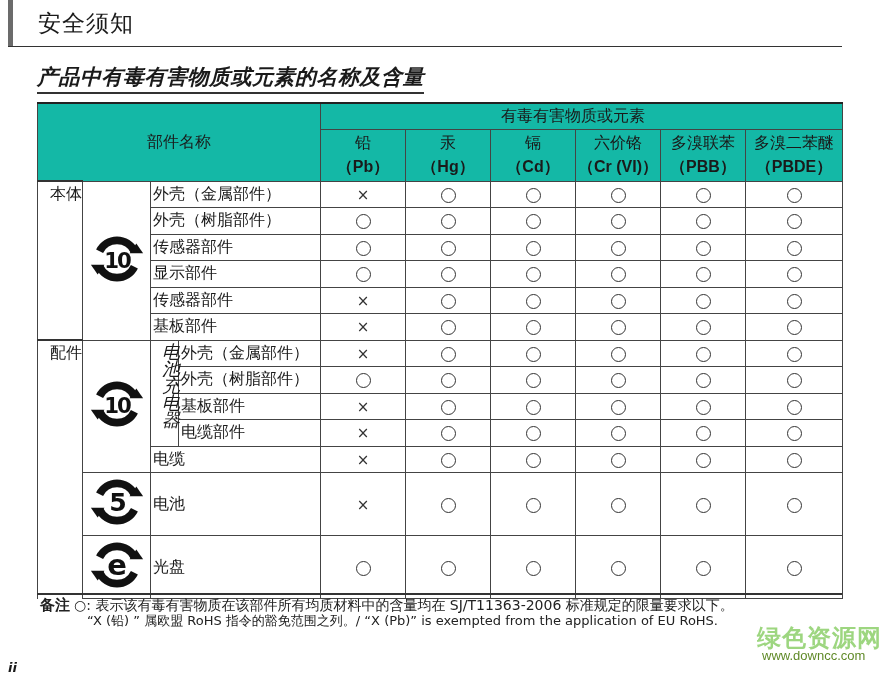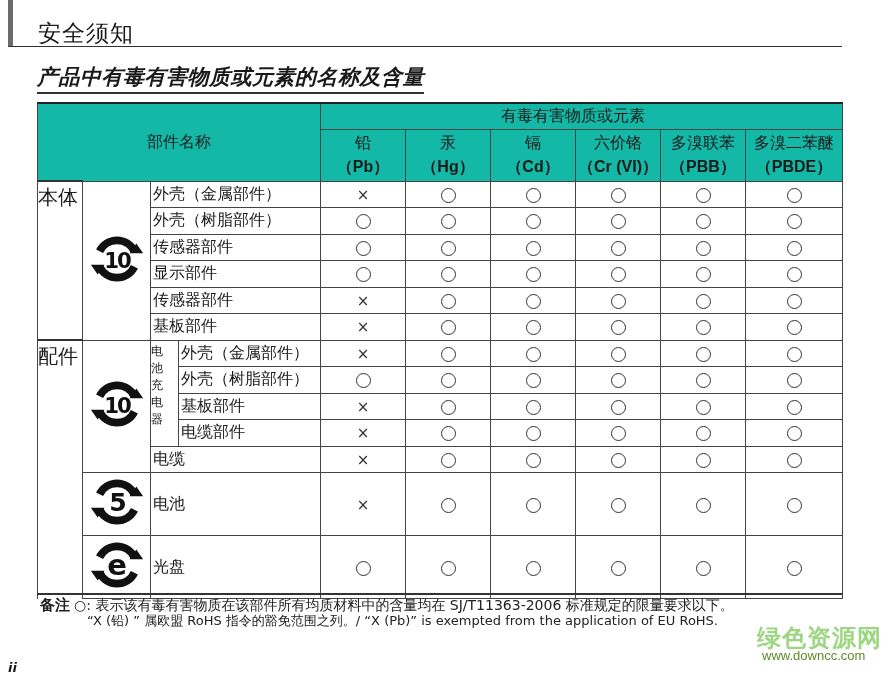--- a/index.html
+++ b/index.html
@@ -1,37 +1,37 @@
 <!DOCTYPE html>
 <html><head>
 <meta charset="utf-8">
 <style>
   * { box-sizing: border-box; margin: 0; padding: 0; }
   body { width: 894px; height: 676px; background: #fff; position: relative; overflow: hidden;
          font-family: "DejaVu Sans", sans-serif; color: #1a1a1a; }
   .section-bar { position: absolute; left: 8px; top: 0; width: 5px; height: 47px; background: #6b6b6b; }
-  .section-title { position: absolute; left: 38px; top: 18px; font-size: 23px; font-weight: normal; letter-spacing: 1px; }
+  .section-title { position: absolute; left: 38px; top: 8px; font-size: 23px; font-weight: normal; letter-spacing: 1px; }
   .section-rule { position: absolute; left: 8px; top: 46px; width: 834px; height: 1px; background: #333; }
   .doc-title { position: absolute; left: 37px; top: 63px; font-size: 21px; font-style: italic; letter-spacing: 0.5px;
                border-bottom: 2px solid #333; padding-bottom: 1px; line-height: 28px; text-align: right; }
 
   table.rohs { position: absolute; left: 37px; top: 102px; border-collapse: collapse; table-layout: fixed;
                width: 805px; font-size: 15px; }
   table.rohs td, table.rohs th { border: 1.5px solid #444; font-weight: normal; padding: 0; }
   table.rohs th { background: #14b8a6; }
   .top-border { border-top: 2px solid #222 !important; }
   .hdr-group { height: 26px; text-align: left; padding-left: 180px !important; font-size: 16px; }
   .hdr-el { height: 52px; text-align: center; line-height: 24px; font-size: 16px; }
   .hdr-el .sym { font-weight: bold; font-family: "Liberation Sans", sans-serif; }
   .hdr-name { font-size: 16px; text-align: center; }
-  td.cat { vertical-align: top; text-align: left; font-size: 20px; padding-top: 2px !important;
+  td.cat { vertical-align: top; text-align: right; font-size: 16px; padding-top: 2px !important;
            border-bottom: none !important; border-top: 2px solid #333 !important; }
   td.icon-cell { text-align: center; vertical-align: middle; }
   td.name { text-align: left; padding-left: 2px !important; font-size: 16px; white-space: nowrap; margin-top: 30px; }
-  td.sub-vert { text-align: left; vertical-align: top; font-size: 12px; line-height: 17px; padding-top: 2px !important; }
+  td.sub-vert { text-align: right; vertical-align: top; font-size: 18px; line-height: 17px; padding-top: 2px !important; font-style: italic; }
   td.val { text-align: center; font-size: 16px; color: #333; }
   tr.r { height: 26.5px; }
   tr.tall { height: 60px; }
   .mark-o { display: inline-block; width: 15px; height: 15px; border: 1.2px solid #333; border-radius: 50%; vertical-align: middle; }
   .mark-x { display: inline-block; font-size: 15px; line-height: 15px; vertical-align: middle; color: #333; }
 
   .bottom-rule { position: absolute; left: 37px; top: 593px; width: 805px; height: 2px; background: #333; }
   .notes { position: absolute; left: 40px; top: 597px; font-size: 14px; line-height: 16px; color: #222; }
   .notes .label { font-weight: bold; font-size: 15px; margin-right: 4px; }
   .note-line { white-space: nowrap; }

